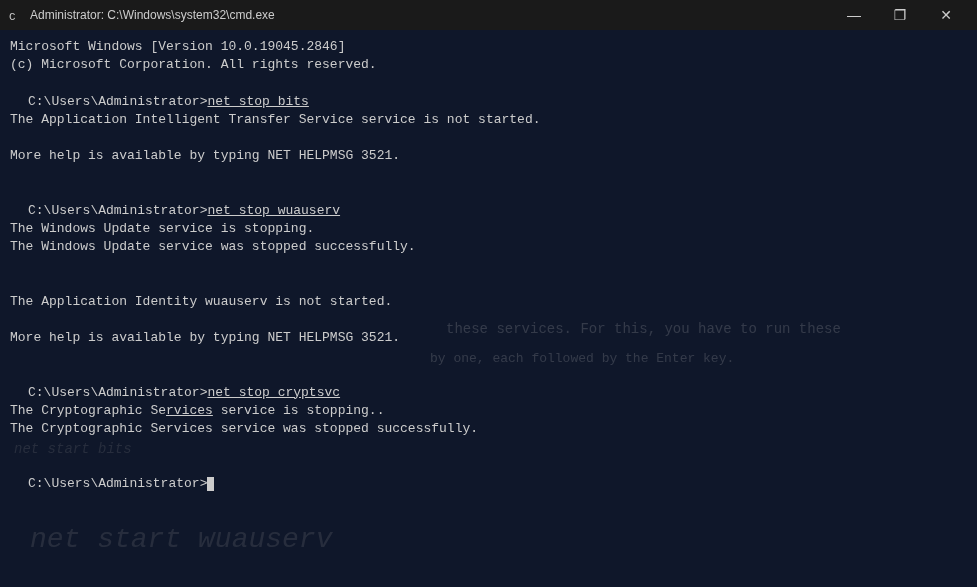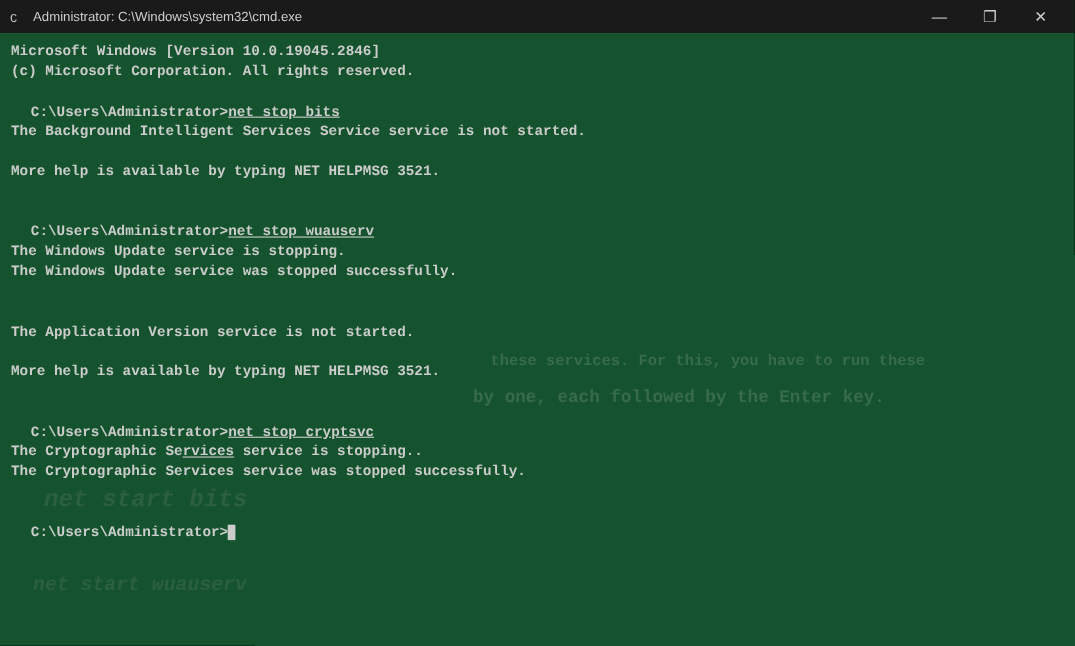--- a/index.html
+++ b/index.html
@@ -59,28 +59,27 @@
       display: flex;
       align-items: center;
       justify-content: center;
       color: #cccccc;
       font-size: 14px;
       cursor: pointer;
       font-family: 'Segoe UI', sans-serif;
     }
 
     .terminal {
-      background: #14532d;
+      background: #0f172a;
       color: #cccccc;
       padding: 8px 10px;
       height: calc(587px - 30px);
       overflow: hidden;
       position: relative;
       line-height: 1.4;
-      font-weight: bold;
     }
 
     .line {
       white-space: pre;
       display: block;
     }
 
     .overlay-text {
       position: absolute;
       color: rgba(200, 200, 200, 0.18);
@@ -94,36 +93,36 @@
       top: 290px;
       left: 430px;
       font-size: 14px;
       color: rgba(200, 200, 200, 0.20);
       margin-left: 16px;
     }
 
     .overlay-2 {
       top: 320px;
       left: 430px;
-      font-size: 16px;
+      font-size: 13px;
       color: rgba(200, 200, 200, 0.20);
     }
 
     .overlay-3 {
       top: 410px;
-      left: 40px;
-      font-size: 22px;
+      left: 14px;
+      font-size: 14px;
       color: rgba(150, 150, 150, 0.18);
       font-style: italic;
     }
 
     .overlay-4 {
       top: 490px;
       left: 30px;
-      font-size: 18px;
+      font-size: 28px;
       color: rgba(150, 150, 150, 0.18);
       font-style: italic;
     }
 
     .cmd-line {
       color: #cccccc;
     }
 
     .cmd-user {
       color: #cccccc;
@@ -171,33 +170,33 @@
     </div>
   </div>
 
   <div class="terminal">
 
     <span class="line">Microsoft Windows [Version 10.0.19045.2846]</span>
     <span class="line">(c) Microsoft Corporation. All rights reserved.</span>
     <span class="line"> </span>
 
     <span class="line cmd-line"><span class="cmd-user">C:\Users\Administrator&gt;</span><span class="cmd-command">net stop bits</span></span>
-    <span class="line">The Background Intelligent Services Service service is not started.</span>
+    <span class="line">The Application Intelligent Transfer Service service is not started.</span>
     <span class="line"> </span>
     <span class="line">More help is available by typing NET HELPMSG 3521.</span>
     <span class="line"> </span>
     <span class="line"> </span>
 
     <span class="line cmd-line"><span class="cmd-user">C:\Users\Administrator&gt;</span><span class="cmd-command">net stop wuauserv</span></span>
     <span class="line">The Windows Update service is stopping.</span>
     <span class="line">The Windows Update service was stopped successfully.</span>
     <span class="line"> </span>
     <span class="line"> </span>
 
-    <span class="line">The Application Version service is not started.</span>
+    <span class="line">The Application Identity wuauserv is not started.</span>
     <span class="line"> </span>
     <span class="line">More help is available by typing NET HELPMSG 3521.</span>
     <span class="line"> </span>
     <span class="line"> </span>
 
     <span class="line cmd-line"><span class="cmd-user">C:\Users\Administrator&gt;</span><span class="cmd-command">net stop cryptsvc</span></span>
     <span class="line">The Cryptographic Se<span style="text-decoration:underline">rvices</span> service is stopping..</span>
     <span class="line">The Cryptographic Services service was stopped successfully.</span>
     <span class="line"> </span>
     <span class="line"> </span>

